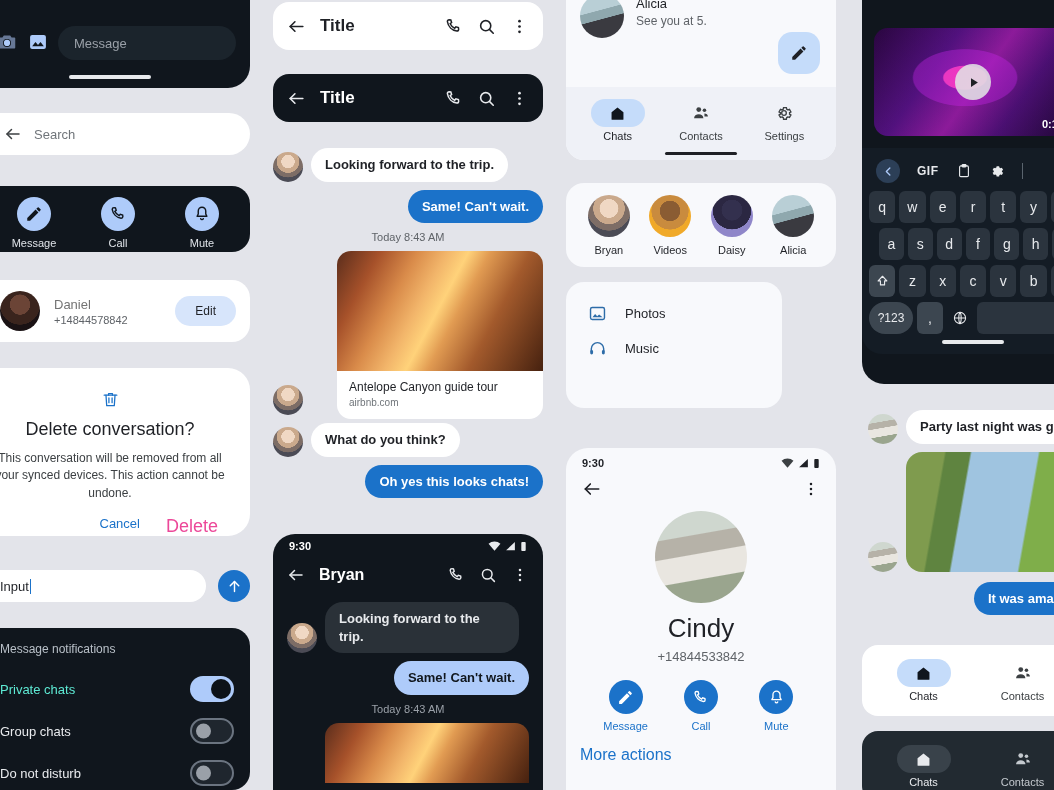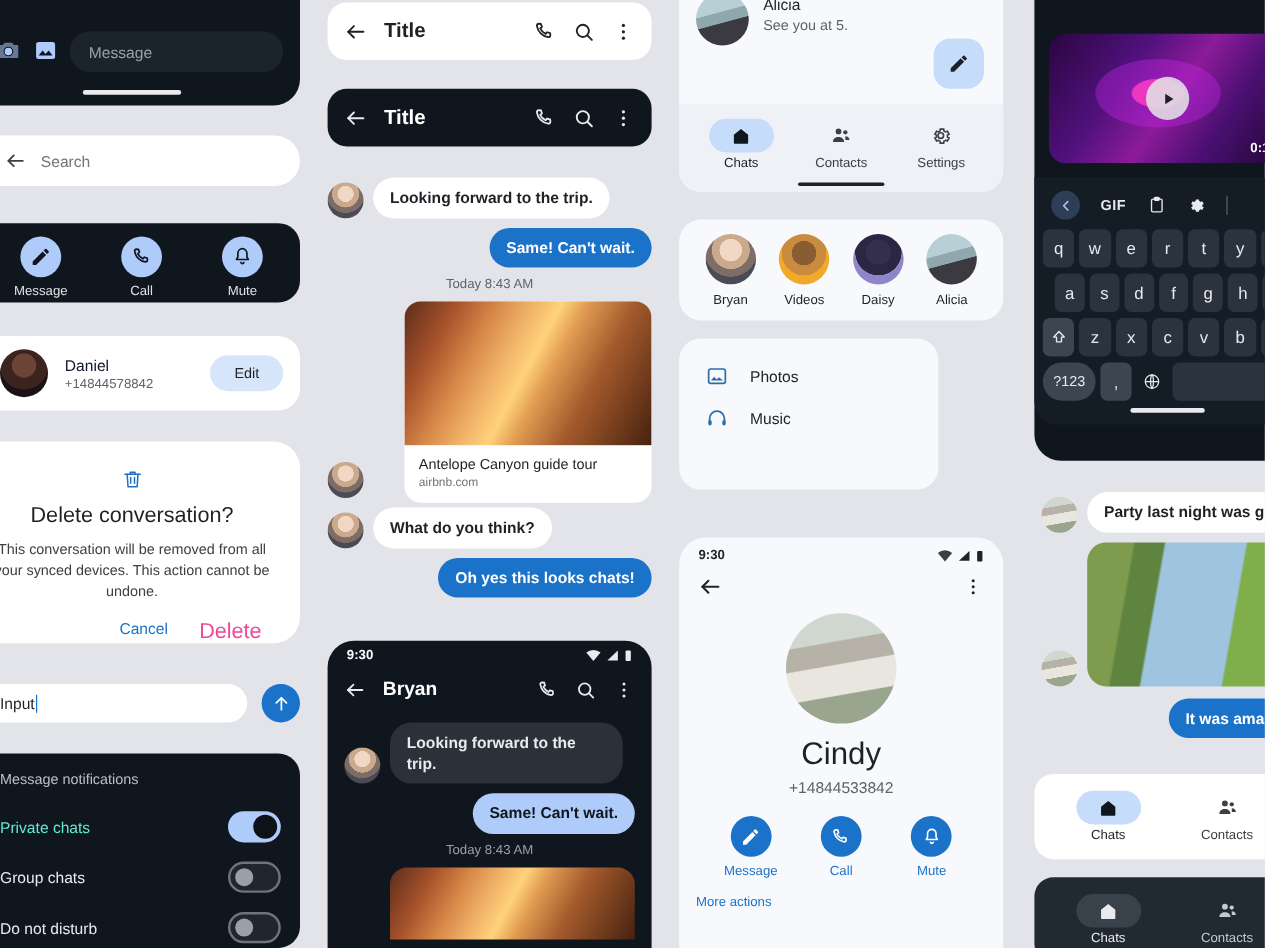--- a/index.html
+++ b/index.html
@@ -135,21 +135,21 @@
             <path d="M10.3 18.3a1.8 1.8 0 0 0 3.4 0"></path>
           </svg>
       </div>
       <span class="action-lbl" style="color:#dfe3e8;">Mute</span>
     </div>
   </div>
 
   <div class="abs card" style="left:-30px; top:280px; width:280px; height:62px; display:flex; align-items:center; padding:0 14px 0 30px; gap:14px; background:#ffffff;">
     <div class="avatar ph-daniel" style="width:40px;height:40px;"></div>
     <div style="flex:1;">
-      <div style="font-size:13px; color:#0f172a;">Daniel</div>
+      <div style="font-size:13px; color:#737373;">Daniel</div>
       <div style="font-size:11px; color:#5f6368; margin-top:2px;">+14844578842</div>
     </div>
     <div style="background:#d7e5fb; color:#1f2126; border-radius:16px; padding:8px 20px; font-size:12px;">
       <span>Edit</span>
     </div>
   </div>
 
   <div class="abs" style="left:-30px; top:368px; width:280px; height:168px; background:#ffffff; border-radius:22px; padding:22px 18px 10px;">
     <div style="display:flex; justify-content:center;">
       <svg viewBox="0 0 24 24" width="19" height="19" fill="none" stroke="#1b72c9" stroke-width="1.6" stroke-linecap="round" stroke-linejoin="round">
@@ -499,21 +499,21 @@
       <div class="action-col" style="flex:1;">
         <div class="action-circle" style="background:#1b72c9;">
           <svg viewBox="0 0 24 24" width="17" height="17" fill="none" stroke="#ffffff" stroke-width="1.9" stroke-linecap="round" stroke-linejoin="round">
               <path d="M12 3a5 5 0 0 0-5 5v4l-1.5 3h13L17 12V8a5 5 0 0 0-5-5z"></path>
               <path d="M10.3 18.3a1.8 1.8 0 0 0 3.4 0"></path>
             </svg>
         </div>
         <span class="action-lbl" style="color:#1b72c9;">Mute</span>
       </div>
     </div>
-    <div style="font-size:11px; color:#1b72c9; padding:14px 0 0 14px;">More actions</div>
+    <div style="font-size:16px; color:#1b72c9; padding:14px 0 0 14px;">More actions</div>
   </div>
 
   <div class="abs card-dark" style="left:862px; top:0; width:222px; height:384px; border-radius:0 0 22px 22px; padding:28px 12px 0;">
     <div style="position:relative; height:108px; border-radius:14px; overflow:hidden;">
       <div class="ph-neon" style="position:absolute; inset:0;"></div>
       <div class="abs" style="left:50%; top:50%; transform:translate(-50%,-50%); width:36px;height:36px;border-radius:50%;background:rgba(225,225,228,.88);display:flex;align-items:center;justify-content:center;">
         <svg viewBox="0 0 24 24" width="15" height="15" fill="#1f2126">
             <path d="M8 5l11 7-11 7z"></path>
           </svg>
       </div>

